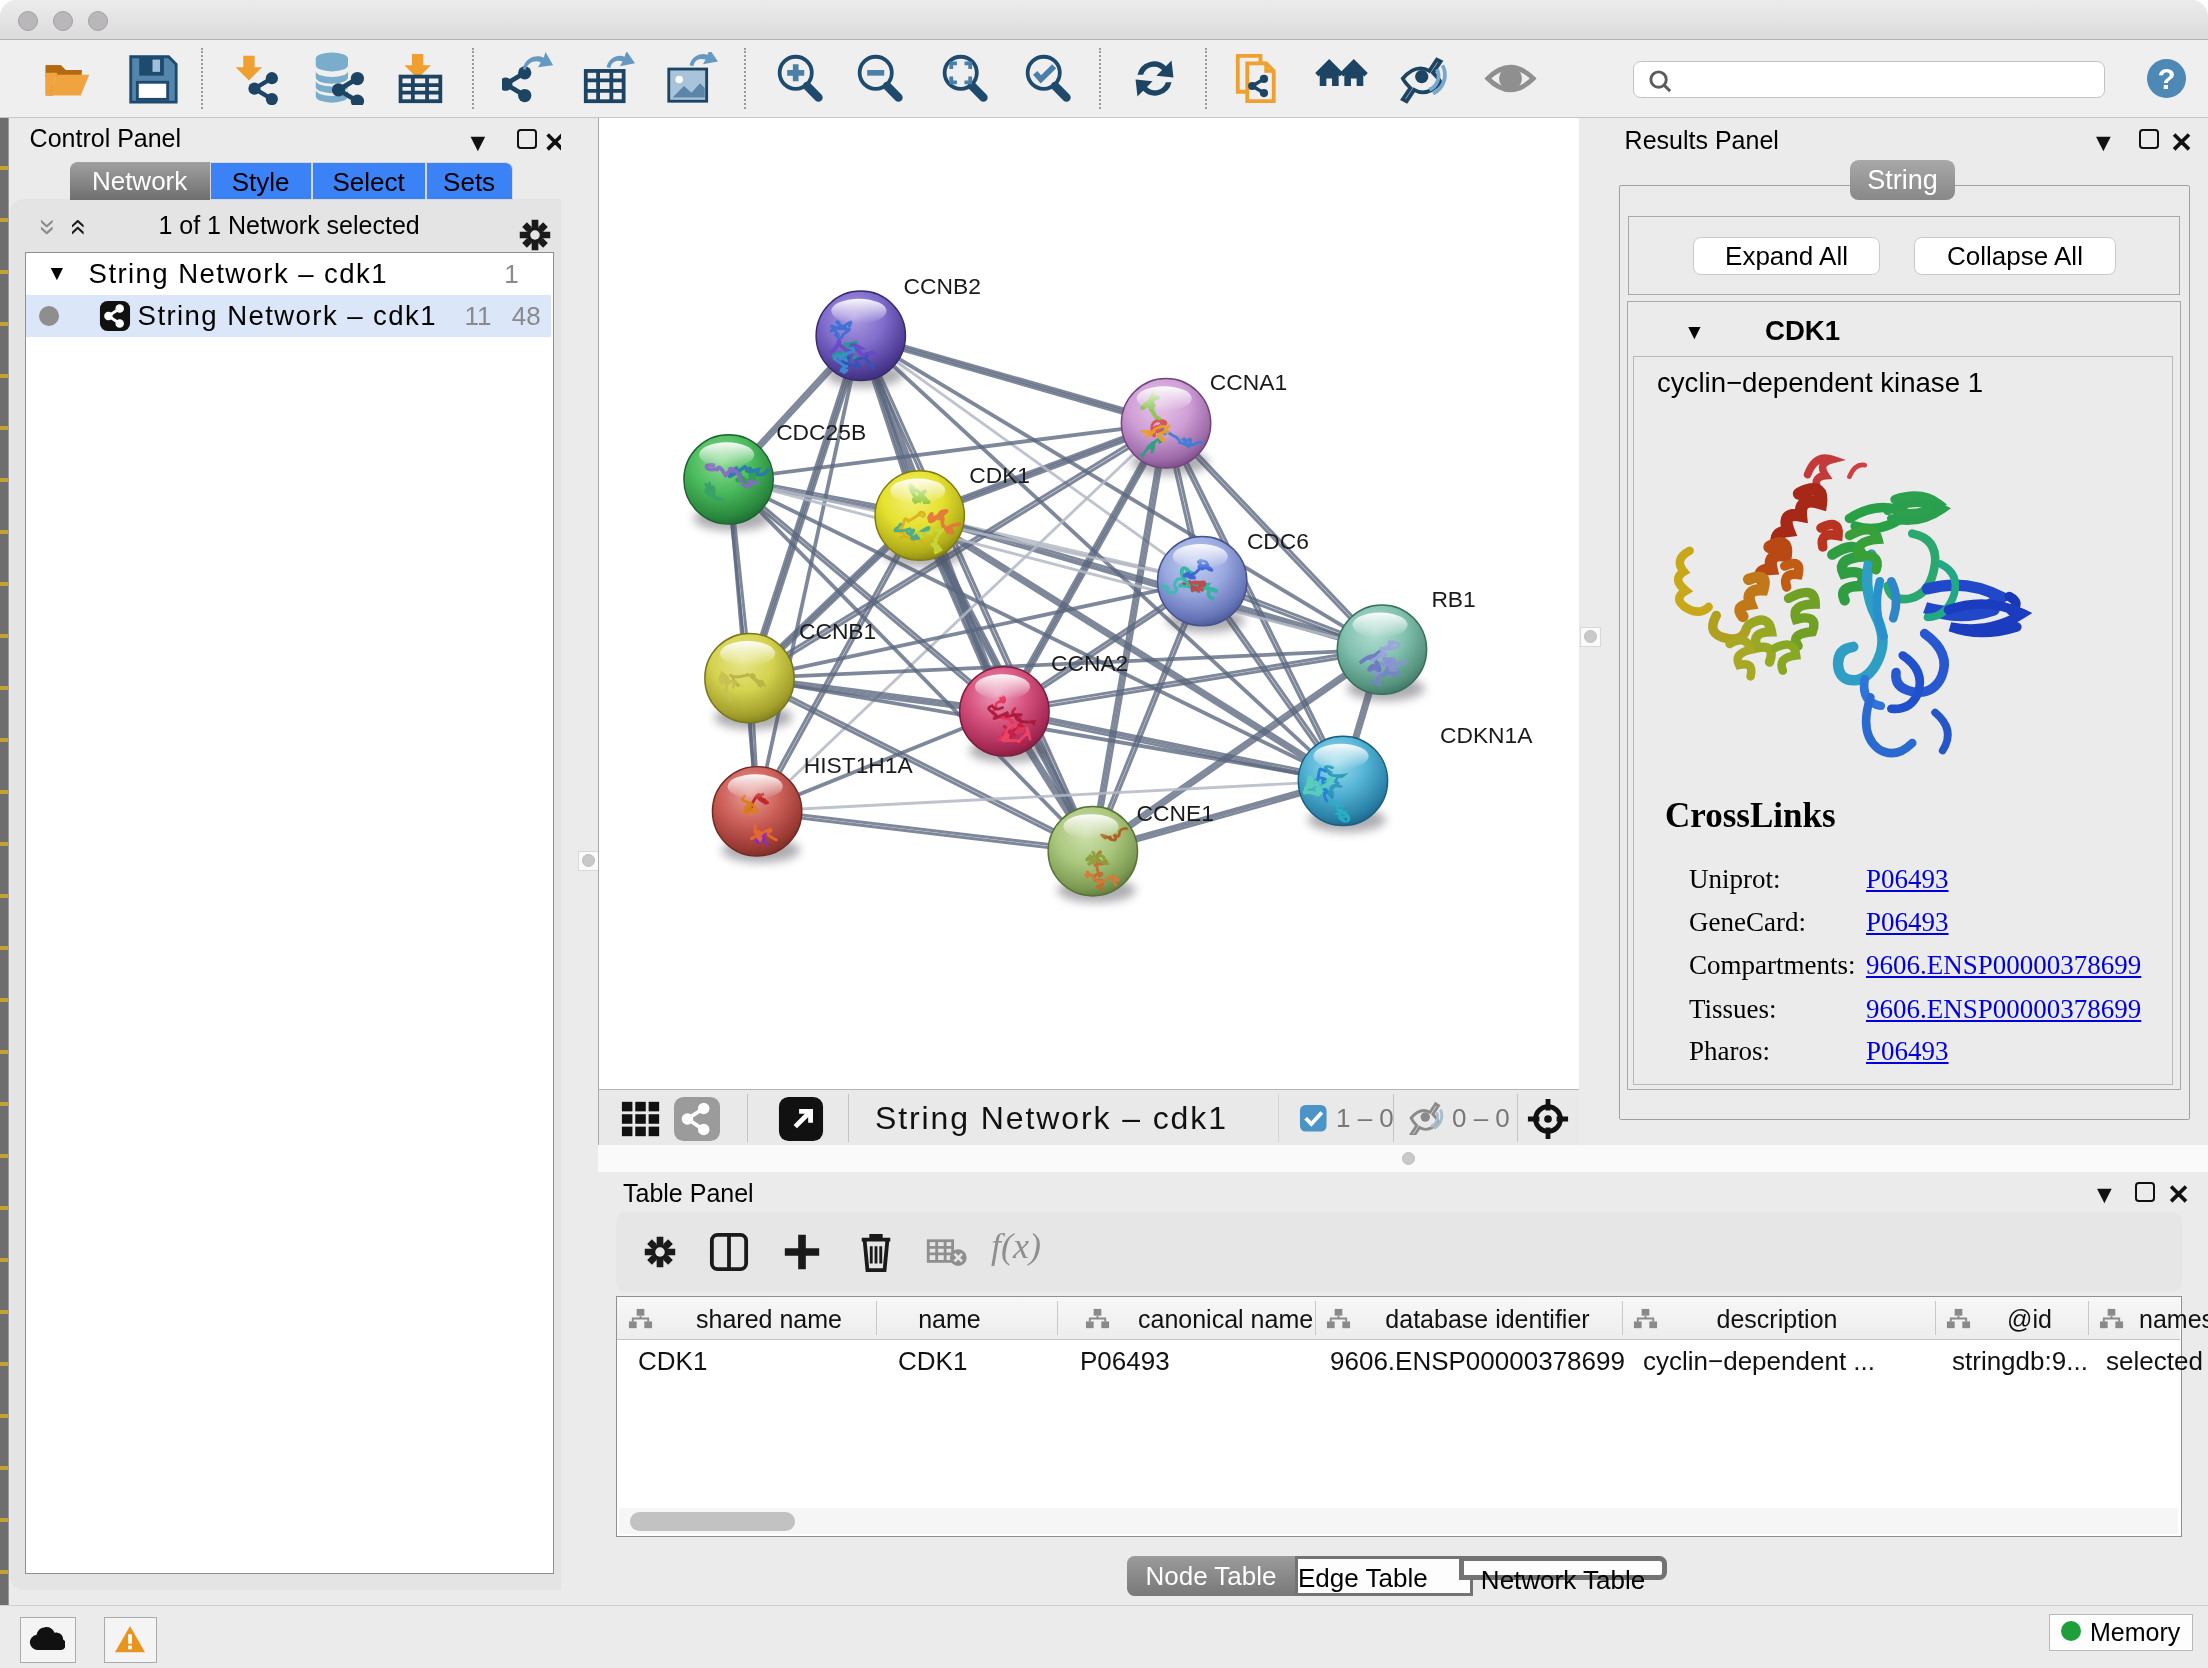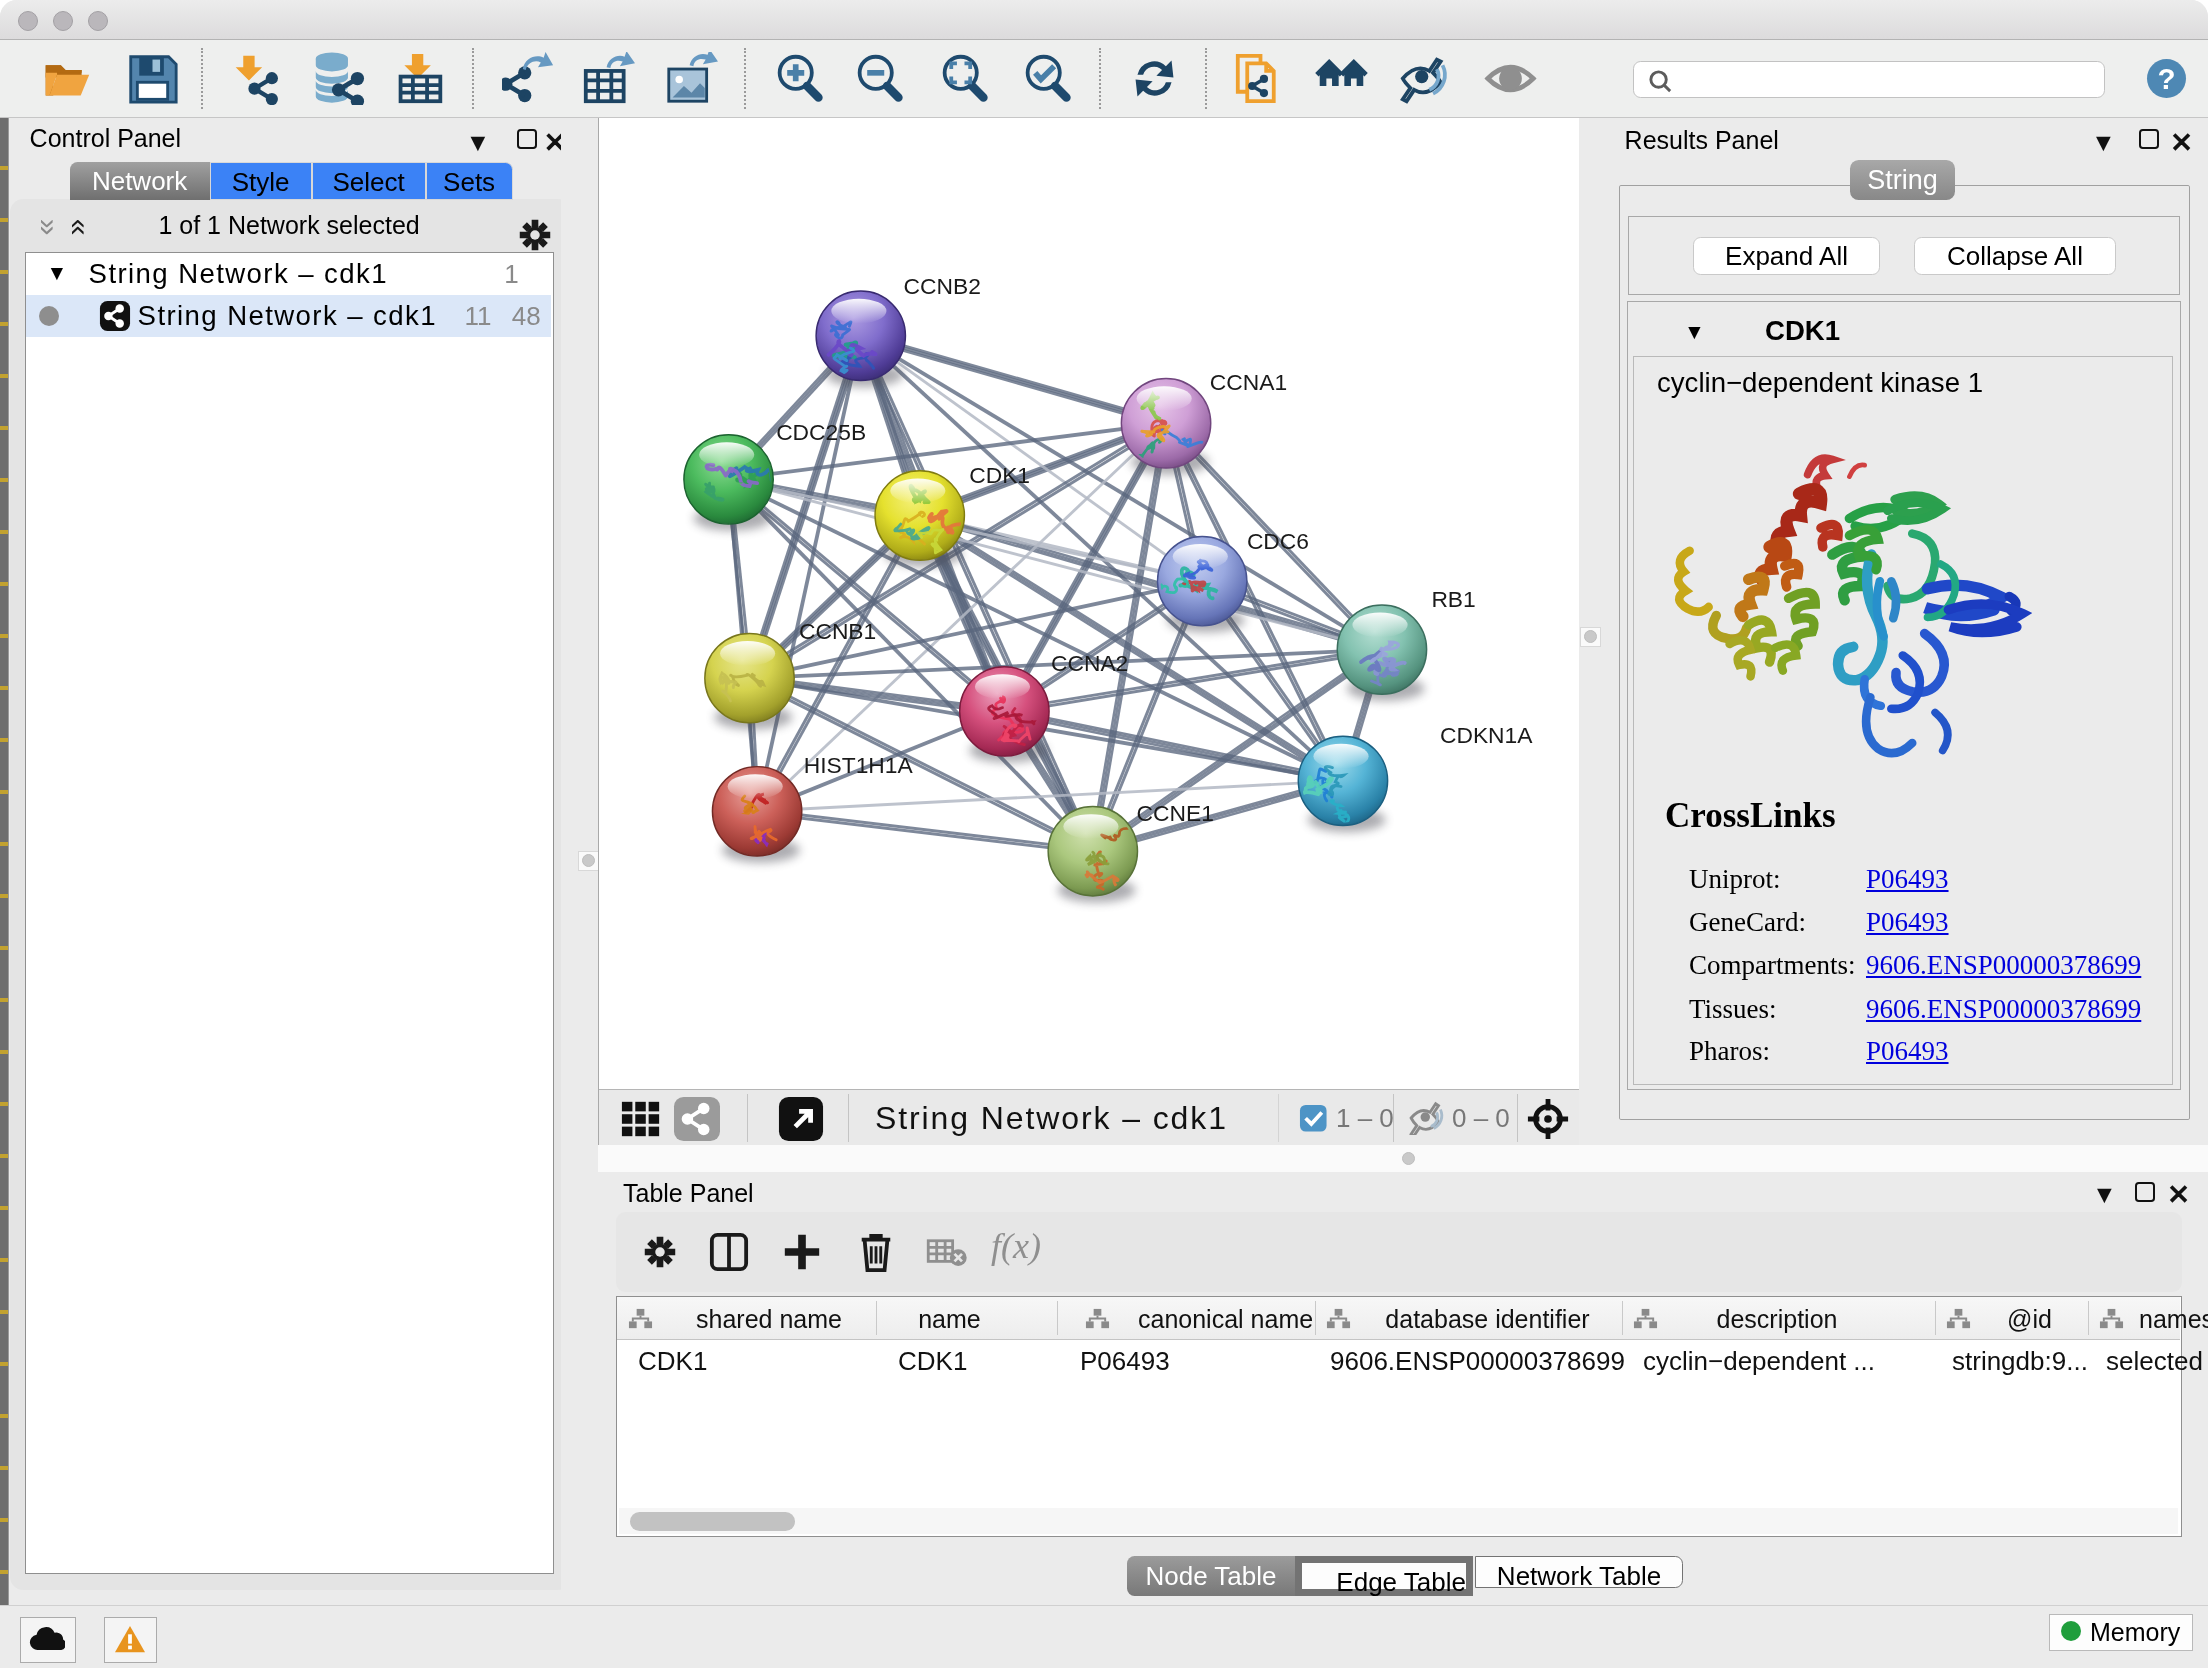--- a/index.html
+++ b/index.html
@@ -805,22 +805,22 @@
     <div class="abs cell" style="left:1026px;">cyclin−dependent ...</div>
     <div class="abs cell" style="left:1335px;">stringdb:9...</div>
     <div class="abs cell" style="left:1489px;">selected</div>
     <div class="abs" style="left:1.9px;top:211px;width:1559px;height:26px;background:#f6f6f6;">
       <div class="abs" style="left:11.4px;top:3.8px;width:165px;height:19px;background:#c2c2c2;border-radius:9.5px;"></div>
     </div>
   </div>
 </div>
 <div class="abs" style="left:1127px;top:1556px;width:554px;height:40px;">
   <div class="abs" style="left:0;top:0;width:168px;height:40px;background:linear-gradient(#9b9b9b,#787878);border-radius:7.6px 0 0 7.6px;color:#fff;font-size:26px;text-align:center;line-height:40px;">Node Table</div>
-  <div class="abs" style="left:168px;top:0;width:178px;height:40px;background:#fdfdfd;border:7px solid #737373;box-sizing:border-box;font-size:26px;text-align:right;line-height:38px;">Edge Table</div>
-  <div class="abs" style="left:348px;top:0;width:208px;height:32px;background:#fdfdfd;border:1px solid #737373;border-radius:0 7.6px 7.6px 0;box-sizing:border-box;font-size:26px;text-align:center;line-height:38px;">Network Table</div>
+  <div class="abs" style="left:168px;top:0;width:178px;height:40px;background:#fdfdfd;border:3px solid #737373;box-sizing:border-box;font-size:26px;text-align:left;line-height:38px;">Edge Table</div>
+  <div class="abs" style="left:332px;top:0;width:208px;height:24px;background:#fdfdfd;border:5px solid #737373;border-radius:0 7.6px 7.6px 0;box-sizing:border-box;font-size:26px;text-align:center;line-height:38px;">Network Table</div>
 </div>
 <div class="abs" style="left:0;top:1605px;width:2208px;height:63px;background:#ebebeb;border-top:1.9px solid #d0d0d0;padding-left:14px;">
   <div class="abs" style="left:20px;top:10.5px;width:56px;height:46px;background:#f4f4f4;border:1.9px solid #ababab;box-sizing:border-box;">
     <svg class="abs" style="left:7.6px;top:9.5px;width:36px;height:25px" viewBox="0 0 38 26">
       <path d="M10 24 a8 8 0 0 1 -2 -16 a10 10 0 0 1 19 -2 a7 7 0 0 1 9 7 a6 6 0 0 1 -2 11 z" fill="#111"></path>
     </svg>
   </div>
   <div class="abs" style="left:104px;top:10.5px;width:53px;height:46px;background:#f4f4f4;border:1.9px solid #ababab;box-sizing:border-box;">
     <svg class="abs" style="left:8.6px;top:6.7px;width:32px;height:30px" viewBox="0 0 34 32">
       <path d="M17 2 L33 30 H1 z" fill="#e8941e"></path>

